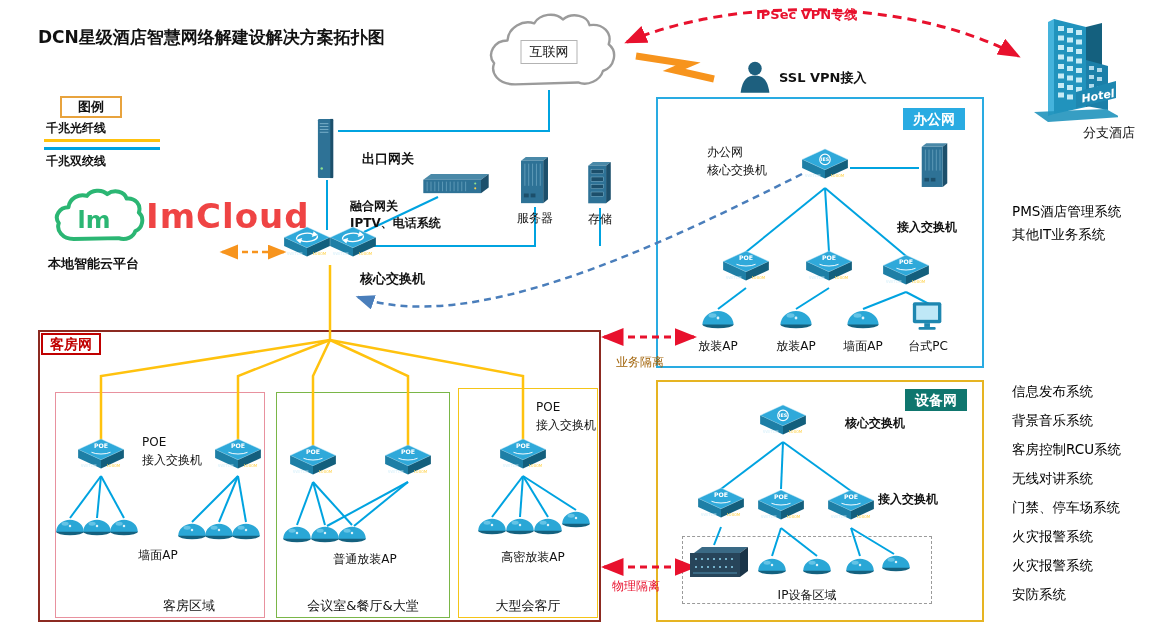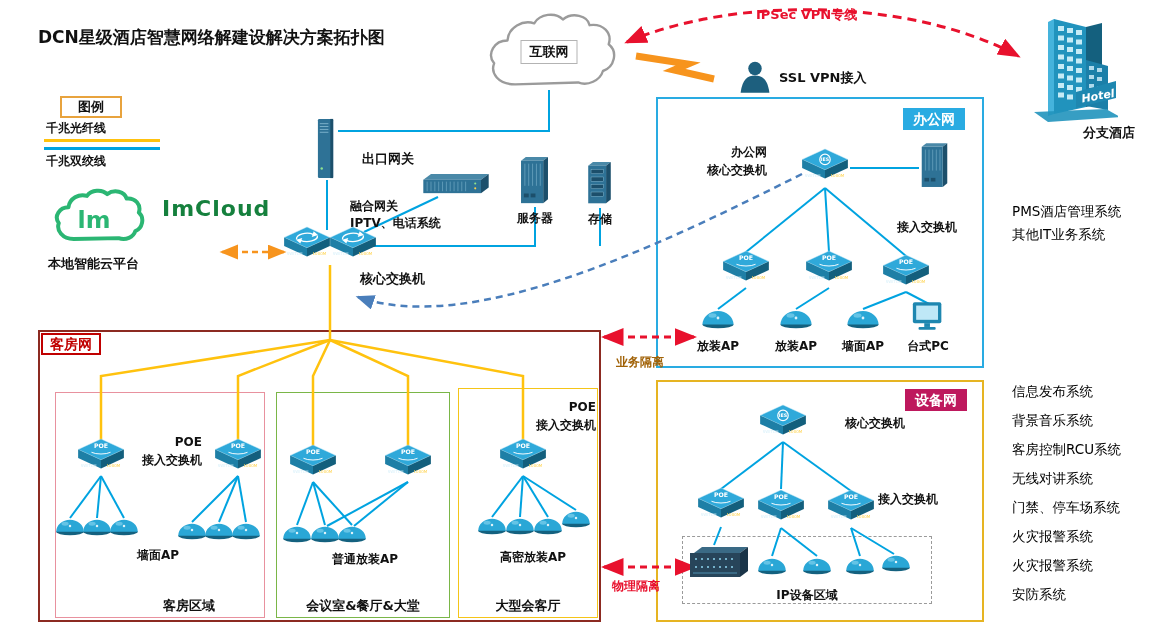--- a/index.html
+++ b/index.html
@@ -1,22 +1,22 @@
 <!DOCTYPE html>
 <html><head>
 <meta charset="utf-8">
 <style>
   html,body{margin:0;padding:0;background:#fff;}
   .page{position:relative;width:1156px;height:632px;background:#fff;overflow:hidden;
         font-family:"DejaVu Sans","Liberation Sans",sans-serif;color:#111;}
   .abs{position:absolute;}
   .box{position:absolute;box-sizing:border-box;background:transparent;}
   .lbl{position:absolute;font-size:12px;font-weight:bold;color:#111;white-space:nowrap;}
-  .clbl{position:absolute;transform:translateX(-50%);font-size:12px;font-weight:bold;color:#111;
-        white-space:nowrap;text-align:right;}
+  .clbl{position:absolute;transform:translateX(-50%);font-size:12px;font-weight:normal;color:#111;
+        white-space:nowrap;text-align:left;}
   .tab{position:absolute;font-size:14px;font-weight:bold;padding:2px 10px;line-height:1.3;}
   .list{position:absolute;font-size:13.5px;font-weight:normal;color:#000;white-space:nowrap;}
 </style>
 </head>
 <body>
 
 <div class="page">
 
   <div class="box" style="left:656px;top:97px;width:328px;height:271px;border:2px solid #29ABE2;"></div>
   <div class="box" style="left:38px;top:330px;width:563px;height:292px;border:2px solid #8C2A21;"></div>
@@ -149,21 +149,21 @@
    <polygon points="16,106 88,103 102,111 30,116" fill="#2193BD" opacity="0.9"></polygon>
    <polygon points="58,86 98,75 98,92 58,102" fill="#1E87B0"></polygon>
    <text x="63" y="94" font-size="11" font-style="italic" font-weight="bold" fill="#fff" transform="rotate(-10 78 88)">Hotel</text>
  </svg></div>
   <div class="clbl" style="left:1068px;top:124px;font-size:13px;margin-left:41px;">分支酒店</div>
 
   <div class="abs" style="left:50px;top:186px;width:95px;height:62px;"><svg viewBox="0 0 108 66" width="100%" height="100%">
         <path d="M27,58 C14,58 7,48 10,40 C4,32 11,22 21,22 C22,12 33,6 42,9 C47,2 59,1 65,7 C73,1 85,4 87,12 C97,11 104,19 101,28 C108,34 105,46 97,49 C95,56 86,60 78,57 Z" fill="#fff" stroke="#2BB673" stroke-width="4.5" stroke-linejoin="round"></path>
         <text x="50" y="45" font-size="27" font-weight="bold" fill="#2BB673" text-anchor="middle">lm</text>
       </svg></div>
-  <div class="abs" style="left:146px;top:196px;font-size:22px;font-weight:bold;color:#15803d;letter-spacing:1px;margin-left:16px;">ImCloud</div>
+  <div class="abs" style="left:146px;top:196px;font-size:34px;font-weight:bold;color:#ef4444;letter-spacing:1px;">ImCloud</div>
   <div class="lbl" style="left:48px;top:255px;font-size:13px;">本地智能云平台</div>
 
   <div class="abs" style="left:315px;top:117px;width:23px;height:63px;"><svg viewBox="0 0 24 66" width="100%" height="100%">
         <rect x="3" y="2" width="16" height="62" rx="1.5" fill="#2E7296"></rect>
         <rect x="16" y="2" width="3" height="62" fill="#1C4F6B"></rect>
         <g stroke="#9CCDE2" stroke-width="0.9" opacity="0.8">
           <line x1="5" y1="7" x2="14" y2="7"></line>
           <line x1="5" y1="10" x2="14" y2="10"></line>
           <line x1="5" y1="13" x2="14" y2="13"></line>
           <line x1="5" y1="16" x2="14" y2="16"></line>
@@ -485,21 +485,21 @@
         <ellipse cx="18" cy="17.5" rx="15.5" ry="3.8" fill="#14617F"></ellipse>
         <path d="M2.5,17.5 A15.5,13.5 0 0 1 33.5,17.5 Z" fill="#2AA7D6"></path>
         <ellipse cx="12.5" cy="8.5" rx="4" ry="2.2" fill="#7FD0EC" opacity="0.7"></ellipse>
         <circle cx="18" cy="11" r="1.4" fill="#fff" opacity="0.85"></circle>
       </svg></div>
   <div class="clbl" style="left:533px;top:549px;">高密放装AP</div>
   <div class="clbl" style="left:160px;top:597px;font-size:13px;margin-left:29px;">客房区域</div>
   <div class="clbl" style="left:363px;top:597px;font-size:13px;">会议室&amp;餐厅&amp;大堂</div>
   <div class="clbl" style="left:528px;top:597px;font-size:13px;">大型会客厅</div>
 
-  <div class="tab" style="left:905px;top:389px;background:#be185d;color:#fff;">设备网</div>
+  <div class="tab" style="left:905px;top:389px;background:#0f766e;color:#fff;">设备网</div>
   <div class="abs" style="left:758px;top:404px;width:50px;height:40px;"><svg viewBox="0 0 52 42" width="100%" height="100%">
 <polygon points="26,1 50,12 26,23 2,12" fill="#2FA9DA" stroke="#BFE8F7" stroke-width="0.5"></polygon>
 <polygon points="2,12 26,23 26,32 2,21" fill="#1E7FA6"></polygon>
 <polygon points="50,12 26,23 26,32 50,21" fill="#135F7D"></polygon>
 <circle cx="26" cy="12" r="5.5" fill="none" stroke="#fff" stroke-width="1.2"></circle>
         <text x="26" y="14" font-size="5" fill="#fff" text-anchor="middle" font-weight="bold">IES</text>
 
 <text x="13" y="30" font-size="4.2" fill="#D8F0FA" text-anchor="middle">SWITCH</text>
 <text x="39" y="30" font-size="4.2" fill="#FFD24A" text-anchor="middle">1000M</text>
 </svg></div>

